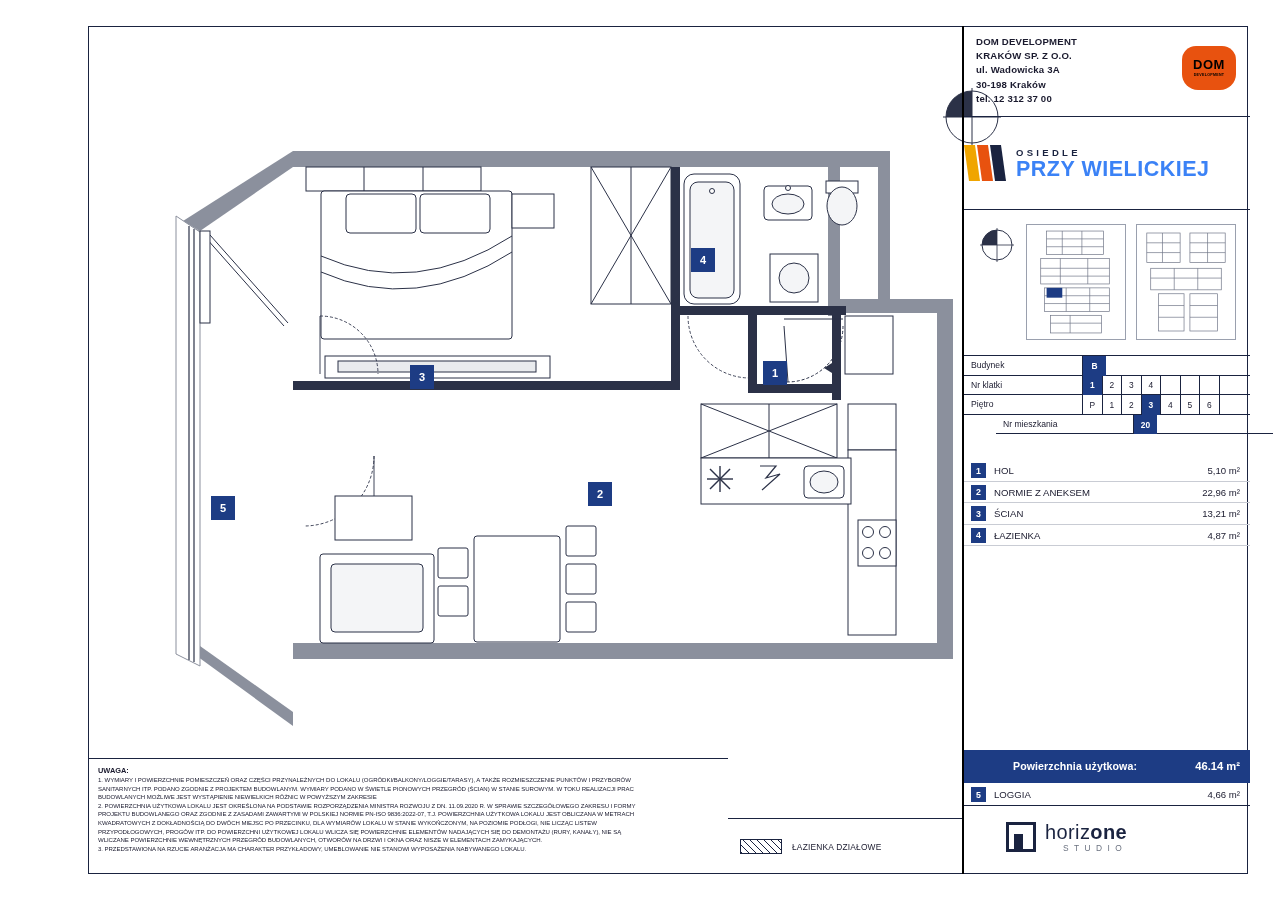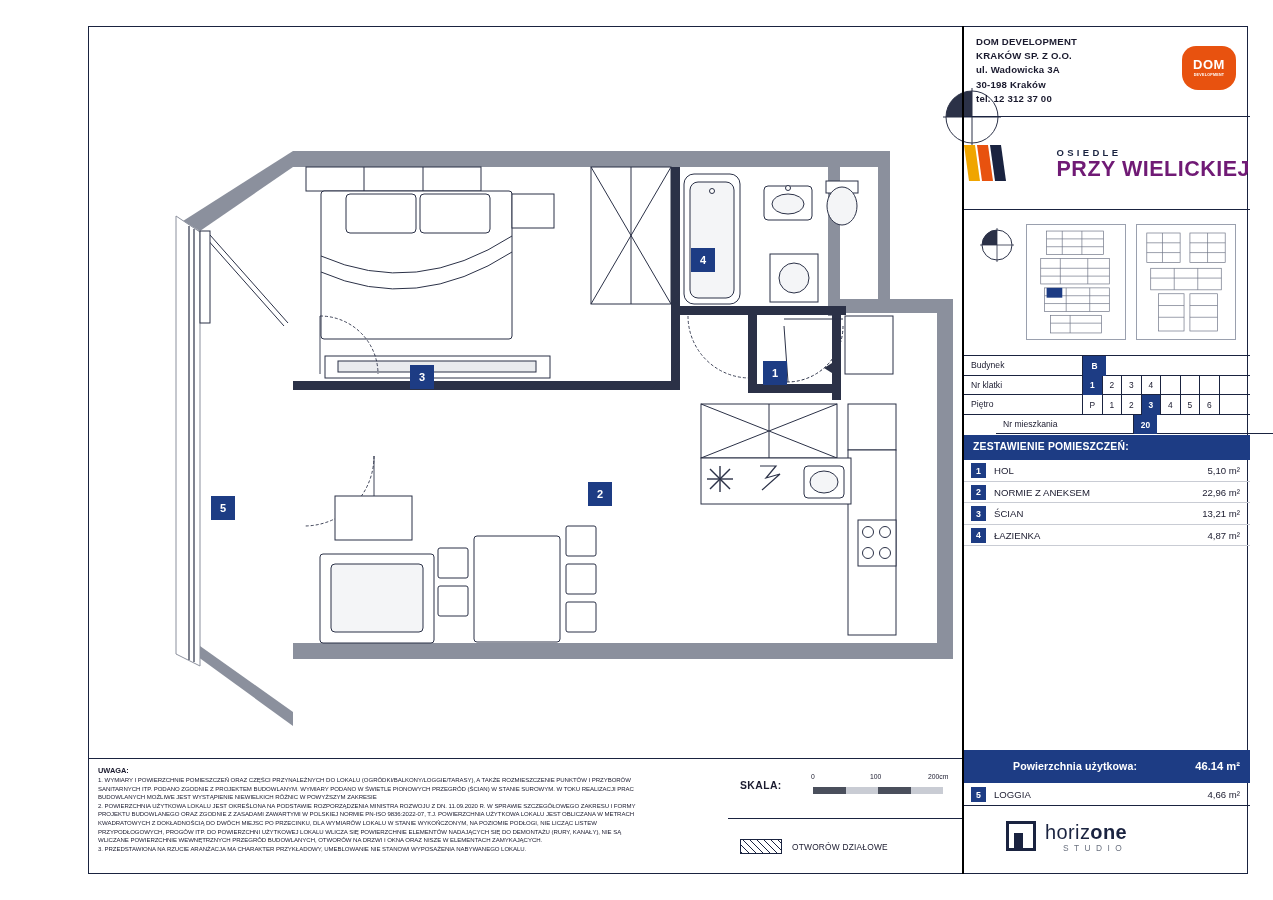--- a/index.html
+++ b/index.html
@@ -27,31 +27,31 @@
   }
   .rp-block { position:absolute; left:0; width:286px; border-bottom:1px solid #1a2340; }
 
   
   #dev-info { top:0; height:91px; }
   .dev-text { position:absolute; left:12px; top:9px; font-size:9.6px; font-weight:bold; line-height:14.2px; letter-spacing:.2px; }
   .dom-logo {
     position:absolute; right:14px; top:20px; width:54px; height:44px;
     background:#e8520f; border-radius:14px 14px 16px 16px;
     display:flex; flex-direction:column; align-items:center; justify-content:center;
-    color:#ffffff;
+    color:#000000;
   }
   .dom-logo .d1 { font-size:13px; font-weight:bold; letter-spacing:.5px; line-height:12px; }
   .dom-logo .d2 { font-size:3.6px; font-weight:bold; letter-spacing:.3px; margin-top:2px; }
 
   
   #estate { top:91px; height:93px; }
-  .estate-wrap { position:absolute; left:0; top:0; width:286px; height:92px; display:flex; align-items:center; justify-content:space-between; gap:10px; }
+  .estate-wrap { position:absolute; left:0; top:0; width:286px; height:92px; display:flex; align-items:center; justify-content:flex-start; gap:10px; }
   .estate-mark { width:42px; height:36px; position:relative; }
   .estate-txt .l1 { font-size:9.5px; letter-spacing:3.3px; color:#1a2340; font-weight:bold; }
-  .estate-txt .l2 { font-size:21.5px; letter-spacing:.5px; color:#701a75; font-weight:bold; line-height:22px; }
+  .estate-txt .l2 { font-size:21.5px; letter-spacing:.5px; color:#3b82f6; font-weight:bold; line-height:22px; }
 
   
   #keyplans { top:184px; height:146px; }
   .mini-compass { position:absolute; left:16px; top:18px; width:34px; height:34px; }
   .keyplan { position:absolute; top:14px; width:100px; height:116px; border:1px solid #9aa0ae; background:#fff; }
   .keyplan.k1 { left:62px; }
   .keyplan.k2 { left:172px; }
   .kp-svg { width:100%; height:100%; display:block; }
 
   
@@ -72,21 +72,21 @@
   .room-row .ar { position:absolute; right:10px; top:5px; font-size:9.6px; }
 
   
   #area-sum { position:absolute; left:0; top:724px; width:286px; height:33px; background:#1d3c84; color:#fff; }
   #area-sum .t { position:absolute; left:9px; top:10px; font-size:10.6px; font-weight:bold; letter-spacing:.1px;margin-left:40px; }
   #area-sum .v { position:absolute; right:10px; top:10px; font-size:11.2px; font-weight:bold; }
   .loggia-row { position:absolute; left:0; top:757px; width:286px; height:23px; border-bottom:1px solid #1a2340; }
 
   
   #horizone { position:absolute; left:0; top:781px; width:286px; height:67px; }
-  .hz-wrap { position:absolute; left:42px; top:14px; display:flex; align-items:flex-start; gap:9px; }
+  .hz-wrap { position:absolute; left:42px; top:14px; display:flex; align-items:center; gap:9px; }
   .hz-mark { width:30px; height:30px; border:3px solid #1a2340; position:relative; }
   .hz-mark::after { content:""; position:absolute; left:5px; bottom:0; width:9px; height:15px; background:#1a2340; }
   .hz-txt .h1 { font-size:20px; letter-spacing:.4px; color:#1a2340; }
   .hz-txt .h1 b { font-weight:bold; }
   .hz-txt .h2 { font-size:8.4px; letter-spacing:5.4px; color:#6b7280; text-align:right; margin-top:-1px; }
 
   
   .notes-area { position:absolute; left:88px; top:758px; width:640px; height:116px; border-top:1px solid #1a2340; }
   .notes-title { position:absolute; left:10px; top:7px; font-size:7.4px; font-weight:bold; }
   .notes-list { position:absolute; left:10px; top:17px; width:622px; font-size:6.05px; line-height:8.1px; letter-spacing:-.05px; }
@@ -435,23 +435,20 @@
         </div>
       </div>
       <div class="brow" style="top:58.8px;margin-left:32px;">
         <span class="lbl">Nr mieszkania</span>
         <div class="cellrow" style="left:137px;">
           <div class="c wide active">20</div>
         </div>
       </div>
     </div>
 
-    <div class="rp-block" id="zest-head">
-      <span class="t">ZESTAWIENIE POMIESZCZEŃ:</span>
-    </div>
 
     <div class="room-row" style="top:434px;">
       <span class="num">1</span>
       <span class="nm">HOL</span>
       <span class="ar">5,10 m²</span>
     </div>
     <div class="room-row" style="top:455.5px;">
       <span class="num">2</span>
       <span class="nm">NORMIE Z ANEKSEM</span>
       <span class="ar">22,96 m²</span>
@@ -499,33 +496,19 @@
       <div>BUDOWLANYCH MOŻLIWE JEST WYSTĄPIENIE NIEWIELKICH RÓŻNIC W POWYŻSZYM ZAKRESIE</div>
       <div>2. POWIERZCHNIA UŻYTKOWA LOKALU JEST OKREŚLONA NA PODSTAWIE ROZPORZĄDZENIA MINISTRA ROZWOJU Z DN. 11.09.2020 R. W SPRAWIE SZCZEGÓŁOWEGO ZAKRESU I FORMY</div>
       <div>PROJEKTU BUDOWLANEGO ORAZ ZGODNIE Z ZASADAMI ZAWARTYMI W POLSKIEJ NORMIE PN-ISO 9836:2022-07, T.J. POWIERZCHNIA UŻYTKOWA LOKALU JEST OBLICZANA W METRACH</div>
       <div>KWADRATOWYCH Z DOKŁADNOŚCIĄ DO DWÓCH MIEJSC PO PRZECINKU, DLA WYMIARÓW LOKALU W STANIE WYKOŃCZONYM, NA POZIOMIE PODŁOGI, NIE LICZĄC LISTEW</div>
       <div>PRZYPODŁOGOWYCH, PROGÓW ITP. DO POWIERZCHNI UŻYTKOWEJ LOKALU WLICZA SIĘ POWIERZCHNIE ELEMENTÓW NADAJĄCYCH SIĘ DO DEMONTAŻU (RURY, KANAŁY), NIE SĄ</div>
       <div>WLICZANE POWIERZCHNIE WEWNĘTRZNYCH PRZEGRÓD BUDOWLANYCH, OTWORÓW NA DRZWI I OKNA ORAZ NISZE W ELEMENTACH ZAMYKAJĄCYCH.</div>
       <div>3. PRZEDSTAWIONA NA RZUCIE ARANŻACJA MA CHARAKTER PRZYKŁADOWY, UMEBLOWANIE NIE STANOWI WYPOSAŻENIA NABYWANEGO LOKALU.</div>
     </div>
   </div>
 
-  <div class="scale-area">
-    <div class="scale-label">SKALA:</div>
-    <div class="scale-ticks">
-      <b style="left:3px;">0</b>
-      <b style="left:62px;">100</b>
-      <b style="left:120px;">200cm</b>
-    </div>
-    <div class="scale-bar">
-      <span class="sb-dark"></span>
-        <span class="sb-light"></span>
-        <span class="sb-dark"></span>
-        <span class="sb-light"></span>
-    </div>
-  </div>
 
   <div class="legend-area">
     <div class="legend-swatch"></div>
-    <div class="legend-text">OTWORÓW DZIAŁOWE</div>
+    <div class="legend-text">ŁAZIENKA DZIAŁOWE</div>
   </div>
 
 </div>
 
 </body></html>

